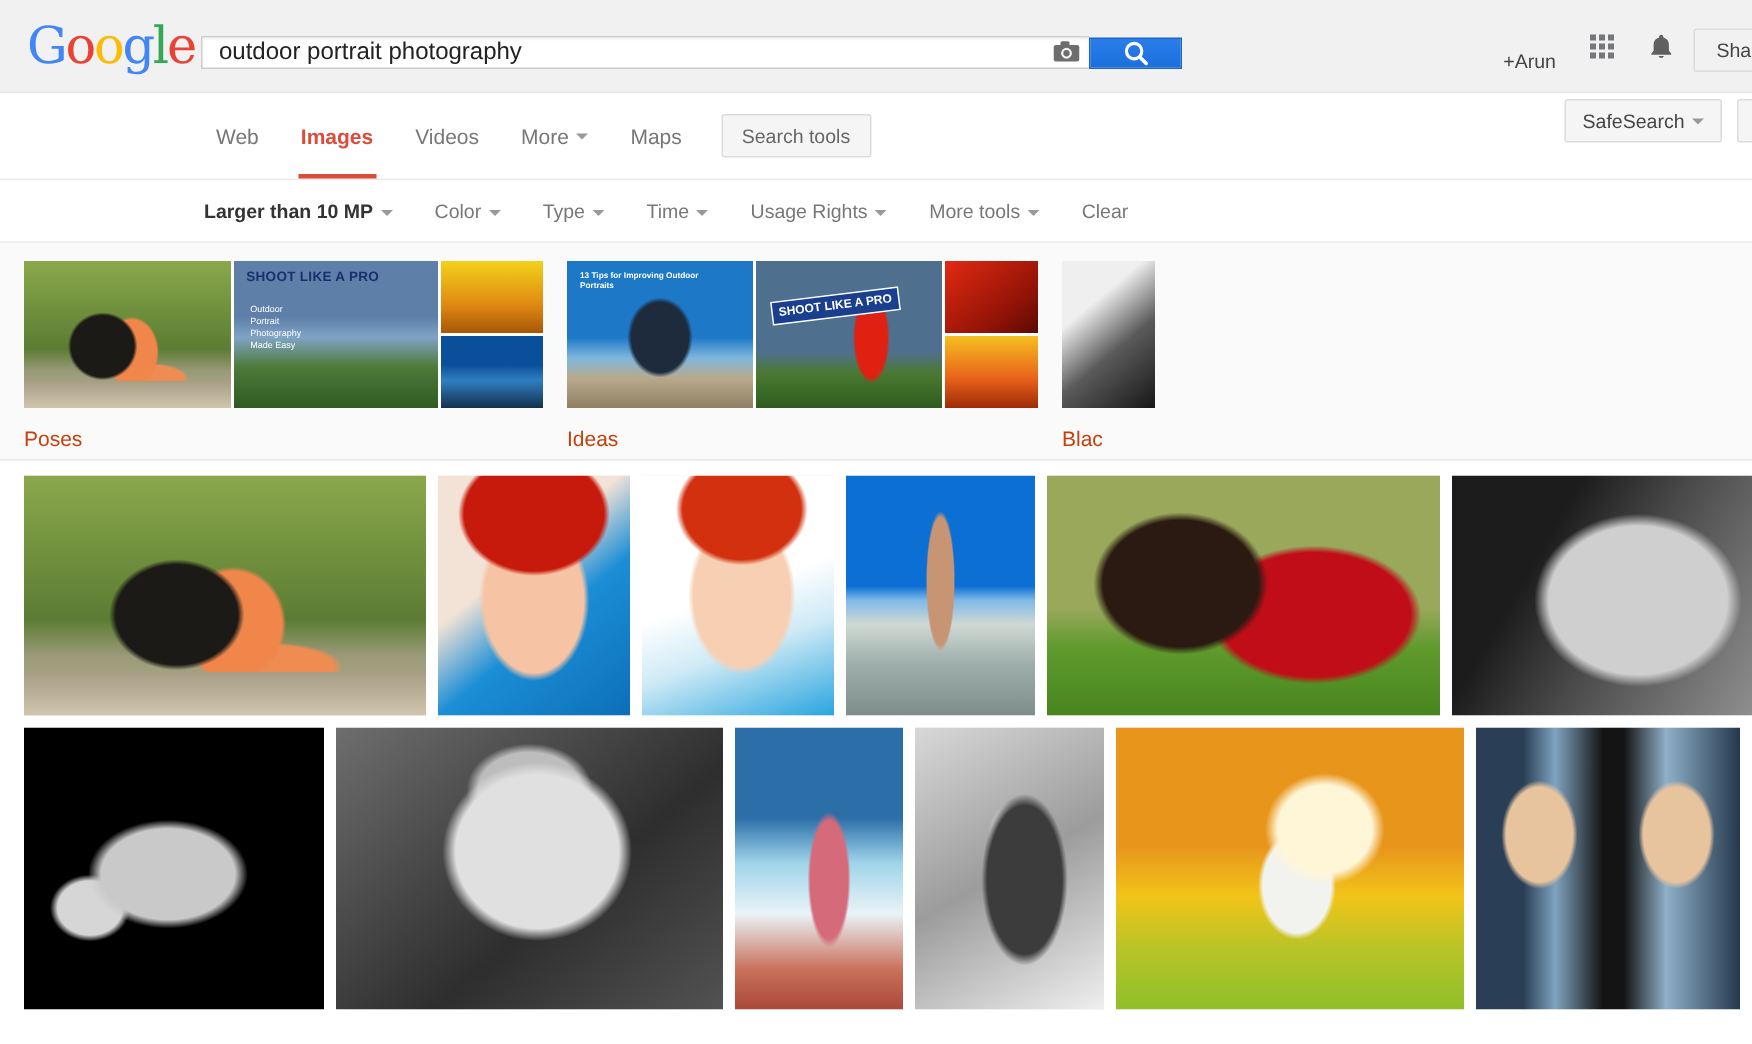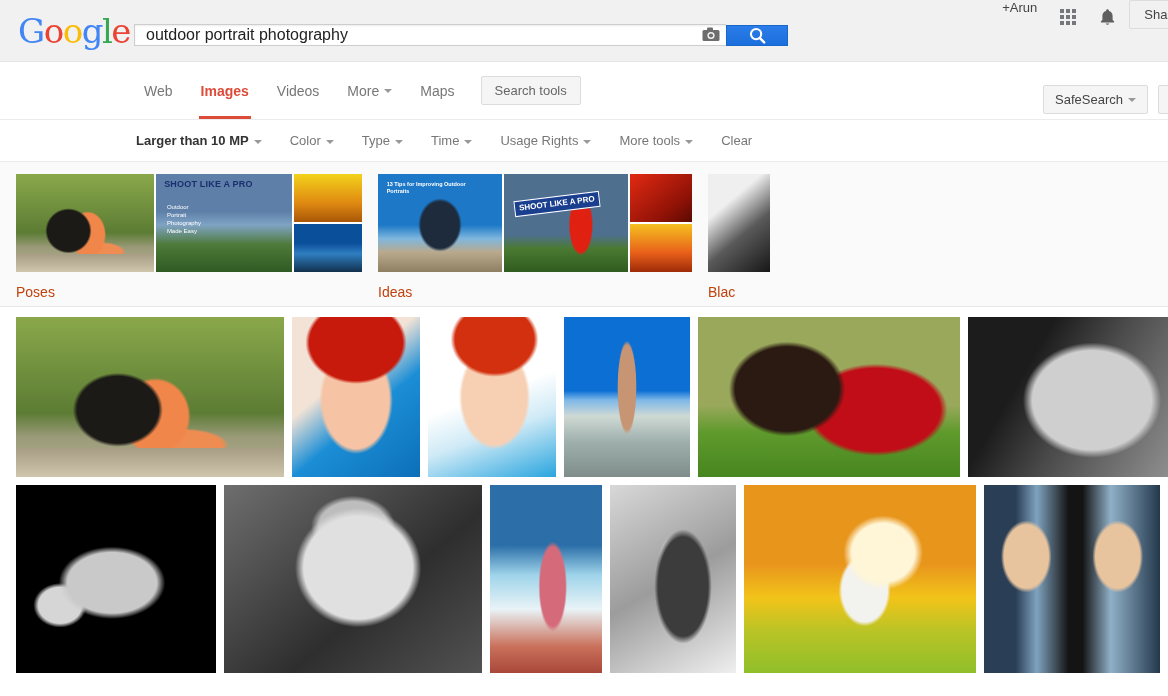--- a/index.html
+++ b/index.html
@@ -71,21 +71,21 @@
     border: 1px solid #1967c8;
     display: flex; align-items: center; justify-content: center;
     cursor: pointer;
   }
 
   .header-right {
     position: absolute;
     right: 0; top: 0;
     height: 48px;
     display: flex;
-    align-items: flex-start;
+    align-items: flex-end;
     gap: 0;
   }
   .plus-name {
     font-size: 13px;
     color: #444;
     padding: 0 10px;
     cursor: pointer;
   }
   .apps-grid {
     width: 34px; height: 34px;
@@ -160,22 +160,22 @@
     background: #f5f5f5;
     border: 1px solid #dcdcdc;
     border-radius: 2px;
     height: 29px;
     padding: 0 13px;
     display: flex; align-items: center;
     font-size: 13px; color: #666;
     cursor: pointer;
   }
   .nav-right {
-    position: absolute; right: 0; top: 12px;
-    height: 51px; display: flex; align-items: center;
+    position: absolute; right: 0; top: 4px;
+    height: 51px; display: flex; 
   }
   .safesearch-btn {
     background: #f5f5f5;
     border: 1px solid #dcdcdc;
     border-radius: 2px;
     height: 29px;
     padding: 0 11px;
     display: flex; align-items: center;
     font-size: 13px; color: #444;
     cursor: pointer;

